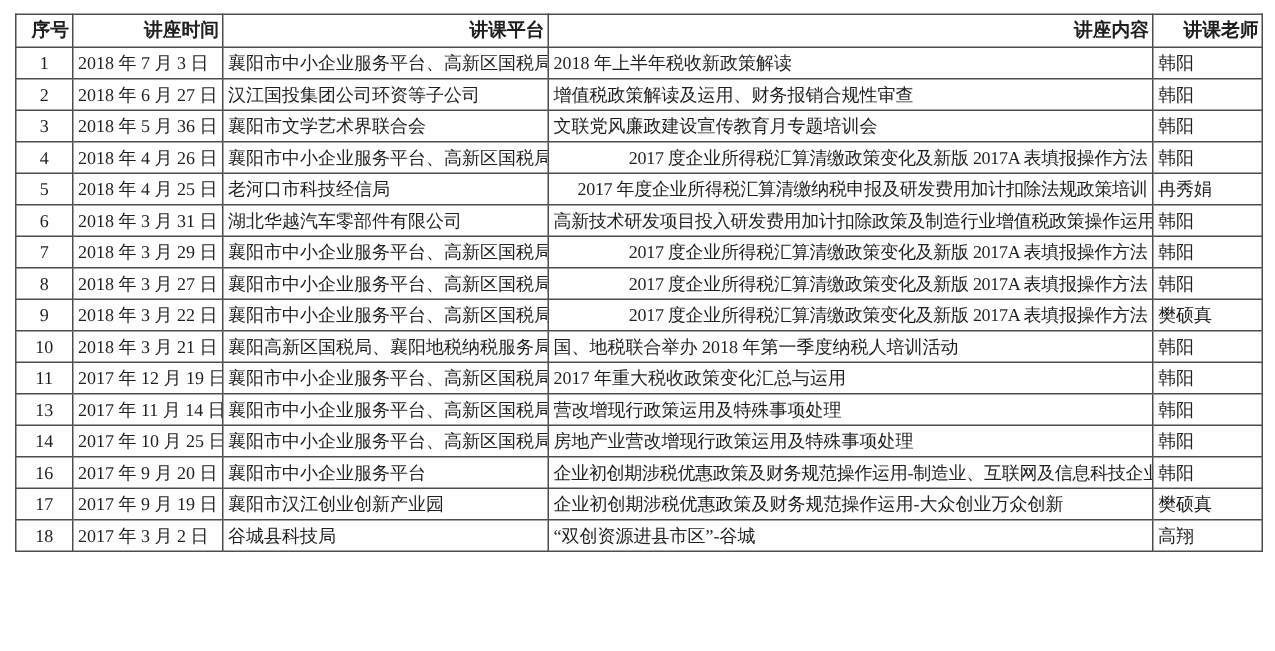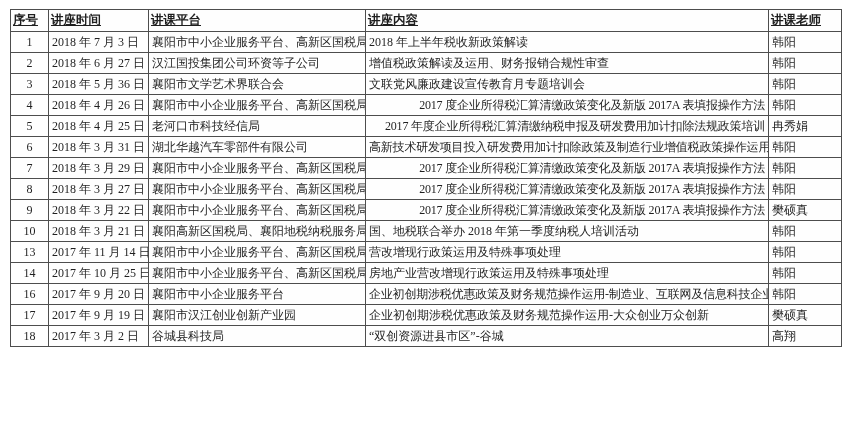--- a/index.html
+++ b/index.html
@@ -32,24 +32,23 @@
     box-sizing: border-box;
     overflow: hidden;
     white-space: nowrap;
     color: #1f1f1f;
     font-size: 12px;
     padding: 0 3px;
   }
   table.schedule th {
     height: 22px;
     font-weight: bold;
-    text-align: left;
+    text-align: right;
     font-size: 12.5px;
     padding: 0 2px;
-    text-decoration: underline;
   }
   table.schedule td {
     height: 21px;
   }
   td.c0 { text-align: center; }
   td.c1, td.c2, td.c3, td.c4 { text-align: left; }
   td.tight { font-size: 11px; letter-spacing: -0.2px; text-align: right; }
 </style>
 </head>
 <body>
@@ -137,20 +136,27 @@
           <td class="c4">樊硕真</td>
         </tr>
         <tr>
           <td class="c0">10</td>
           <td class="c1">2018 年 3 月 21 日</td>
           <td class="c2">襄阳高新区国税局、襄阳地税纳税服务局</td>
           <td class="c3">国、地税联合举办 2018 年第一季度纳税人培训活动</td>
           <td class="c4">韩阳</td>
         </tr>
         <tr>
+          <td class="c0">11</td>
+          <td class="c1">2017 年 12 月 19 日</td>
+          <td class="c2">襄阳市中小企业服务平台、高新区国税局</td>
+          <td class="c3">2017 年重大税收政策变化汇总与运用</td>
+          <td class="c4">韩阳</td>
+        </tr>
+        <tr>
           <td class="c0">13</td>
           <td class="c1">2017 年 11 月 14 日</td>
           <td class="c2">襄阳市中小企业服务平台、高新区国税局</td>
           <td class="c3">营改增现行政策运用及特殊事项处理</td>
           <td class="c4">韩阳</td>
         </tr>
         <tr>
           <td class="c0">14</td>
           <td class="c1">2017 年 10 月 25 日</td>
           <td class="c2">襄阳市中小企业服务平台、高新区国税局</td>

